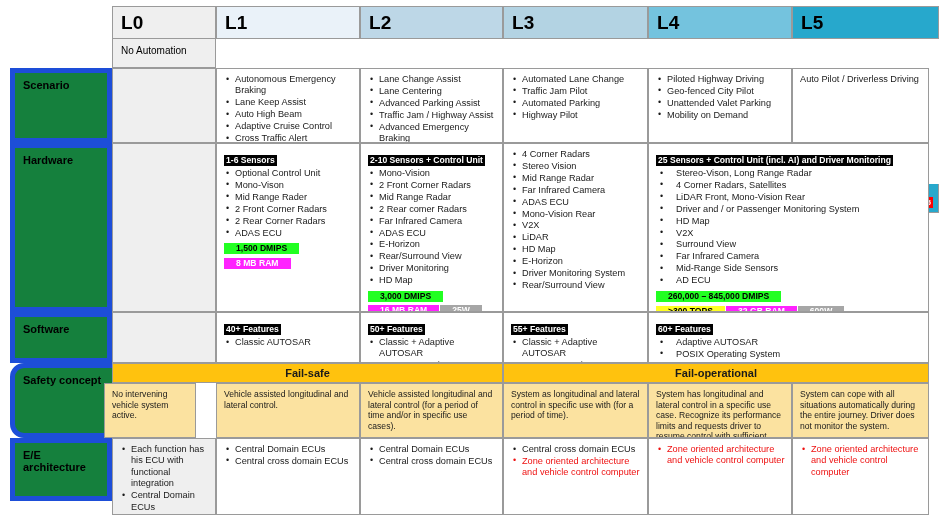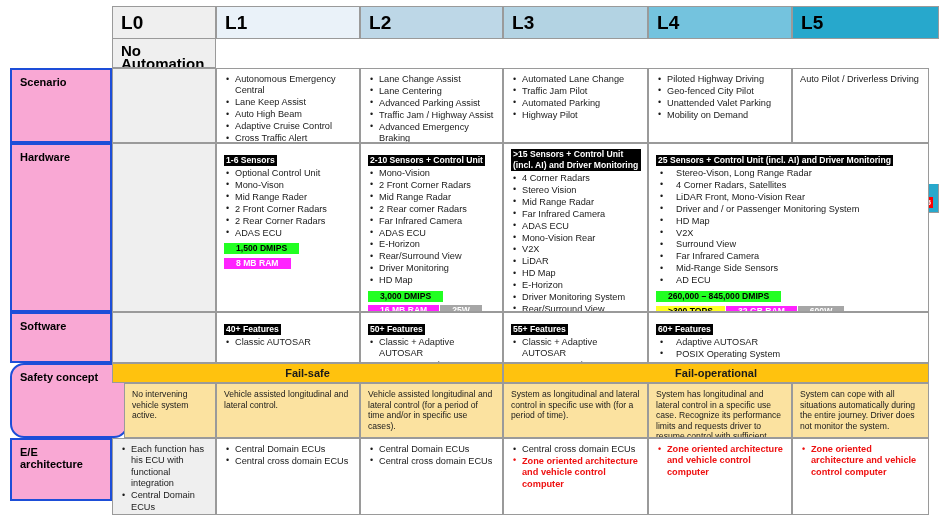--- a/index.html
+++ b/index.html
@@ -28,43 +28,43 @@
     font-size: 19px; font-weight: bold; color: #000;
     letter-spacing: .2px;
   }
   .lv-sub {
     border: 1px solid #9a9a9a;
     border-top: none;
     padding: 5px 6px 4px 8px;
     position: relative;
   }
   .lv-name {
-    font-size: 15px; font-weight: bold; color: #000;
+    font-size: 10px; font-weight: normal; color: #000;
     line-height: 13px;
     white-space: pre-line;
   }
   .lv-name2 {
     font-size: 10.5px; font-weight: normal; color: #000;
     line-height: 12px;
   }
   .sop {
     position: absolute;
     right: 5px; bottom: 4px;
     background: #ff0000; color: #ffffff;
     font-size: 8px; font-weight: bold;
     padding: 1px 2px 1px 2px;
     line-height: 9px;
     white-space: nowrap;
   }
   
   .rowlab {
-    border: 2px solid #1d4ed8;
+    border: 5px solid #1d4ed8;
     padding: 6px 8px 0 8px;
     font-size: 11px; font-weight: bold; color: #000;
-    background: #f9a8d4;
+    background: #15803d;
   }
   
   .body-cell {
     border: 1px solid #9a9a9a;
     background: #ffffff;
     padding: 5px 6px 4px 7px;
   }
   .body-cell.grey { background: #efefef; }
   .body-cell.amber { background: #fbe2a0; }
   ul.bl {
@@ -78,21 +78,21 @@
     color: #1a1a1a;
     margin-bottom: 0.5px;
   }
   ul.bl li::before {
     content: "\2022";
     position: absolute; left: 2px; top: -0.5px;
     font-size: 9px; color: #1a1a1a;
   }
   ul.bl.wide li { padding-left: 20px; }
   ul.bl.wide li::before { left: 4px; }
-  ul.bl li.red { color: #ee1111; font-weight: bold; }
+  ul.bl li.red { color: #ee1111; font-weight: normal; }
   ul.bl li.red::before { color: #ee1111; }
   .plain {
     font-size: 9.2px; line-height: 11.4px; color: #1a1a1a;
   }
   .note {
     font-size: 8.6px; line-height: 10.6px; color: #1a1a1a;
   }
   
   .badge-black {
     display: inline-block;
@@ -173,21 +173,21 @@
       <div class="sop">SOP &gt;2025</div>
     </div>
     <div class="cell rowlab" style="left: 10px; top: 68px; width: 102px; height: 75px;"><span>Scenario</span></div>
     <div class="cell rowlab" style="left: 10px; top: 143px; width: 102px; height: 169px;"><span>Hardware</span></div>
     <div class="cell rowlab" style="left: 10px; top: 312px; width: 102px; height: 51px;"><span>Software</span></div>
     <div class="cell rowlab" style="left: 10px; top: 363px; width: 118px; height: 75px; border-radius: 14px;"><span>Safety concept</span></div>
     <div class="cell rowlab" style="left: 10px; top: 438px; width: 102px; height: 63px;"><span>E/E architecture</span></div>
     <div class="cell body-cell grey" style="left: 112px; top: 68px; width: 104px; height: 75px;"></div>
     <div class="cell body-cell" style="left: 216px; top: 68px; width: 144px; height: 75px;">
       <ul class="bl">
-        <li>Autonomous Emergency Central</li>
+        <li>Autonomous Emergency Braking</li>
         <li>Lane Keep Assist</li>
         <li>Auto High Beam</li>
         <li>Adaptive Cruise Control</li>
         <li>Cross Traffic Alert</li>
       </ul>
     </div>
     <div class="cell body-cell" style="left: 360px; top: 68px; width: 143px; height: 75px;">
       <ul class="bl">
         <li>Lane Change Assist</li>
         <li>Lane Centering</li>
@@ -229,21 +229,21 @@
         <li>2 Front Corner Radars</li>
         <li>Mid Range Radar</li>
         <li>2 Rear comer Radars</li>
         <li>Far Infrared Camera</li>
         <li>ADAS ECU</li>
         <li>E-Horizon</li>
         <li>Rear/Surround View</li>
         <li>Driver Monitoring</li>
         <li>HD Map</li>
       </ul><div class="specline"><span class="bg green">3,000 DMIPS</span><span class="bg pink">16 MB RAM</span><span class="bg gray">25W</span></div></div>
-    <div class="cell body-cell" style="left: 503px; top: 143px; width: 145px; height: 169px;"><span class="badge-black">&gt;15 Sensors + Control Unit (incl. AI) and Driver Monitoring</span><ul class="bl">
+    <div class="cell body-cell" style="left: 503px; top: 143px; width: 145px; height: 169px;"><ul class="bl">
         <li>4 Corner Radars</li>
         <li>Stereo Vision</li>
         <li>Mid Range Radar</li>
         <li>Far Infrared Camera</li>
         <li>ADAS ECU</li>
         <li>Mono-Vision Rear</li>
         <li>V2X</li>
         <li>LiDAR</li>
         <li>HD Map</li>
         <li>E-Horizon</li>
@@ -277,21 +277,21 @@
     <div class="cell body-cell" style="left: 648px; top: 312px; width: 281px; height: 51px;"><span class="badge-black">60+ Features</span><ul class="bl wide">
         <li>Adaptive AUTOSAR</li>
         <li>POSIX Operating System</li>
       </ul></div>
     <div class="cell banner" style="left: 112px; top: 363px; width: 391px; height: 20px;">
       <span>Fail-safe</span>
     </div>
     <div class="cell banner" style="left: 503px; top: 363px; width: 426px; height: 20px;">
       <span>Fail-operational</span>
     </div>
-    <div class="cell body-cell amber" style="left: 124px; top: 383px; width: 92px; height: 55px;">
+    <div class="cell body-cell amber" style="left: 104px; top: 383px; width: 92px; height: 55px;">
       <div class="note">No intervening vehicle system active.</div>
     </div>
     <div class="cell body-cell amber" style="left: 216px; top: 383px; width: 144px; height: 55px;">
       <div class="note">Vehicle assisted longitudinal and lateral control.</div>
     </div>
     <div class="cell body-cell amber" style="left: 360px; top: 383px; width: 143px; height: 55px;">
       <div class="note">Vehicle assisted longitudinal and lateral control (for a period of time and/or in specific use cases).</div>
     </div>
     <div class="cell body-cell amber" style="left: 503px; top: 383px; width: 145px; height: 55px;">
       <div class="note">System as longitudinal and lateral control in specific use with (for a period of time).</div>

